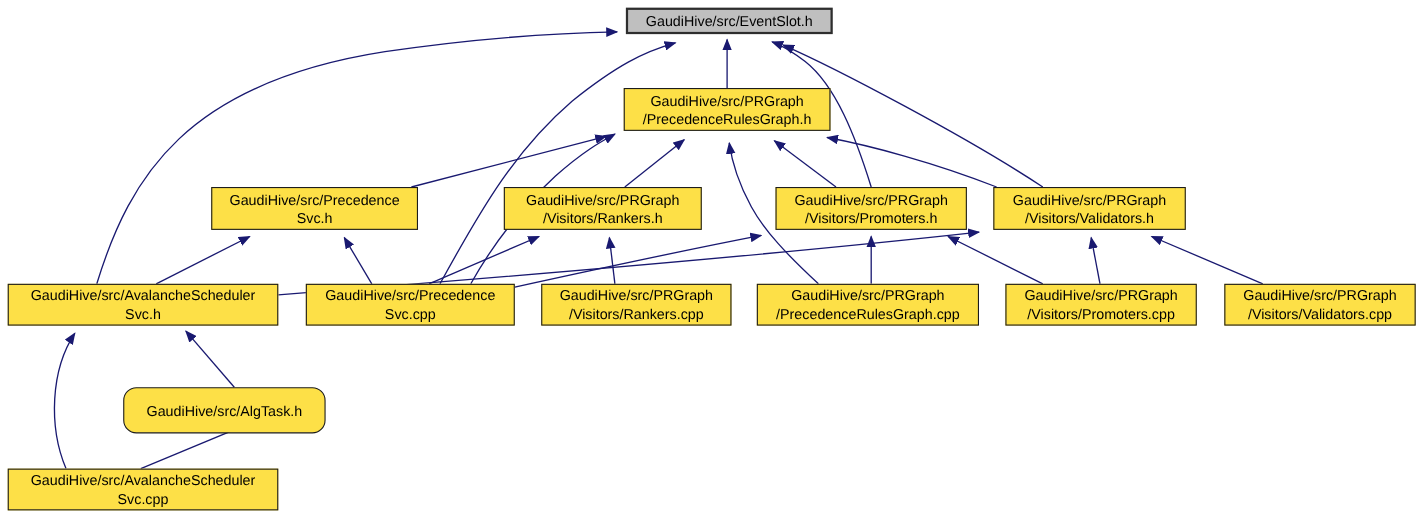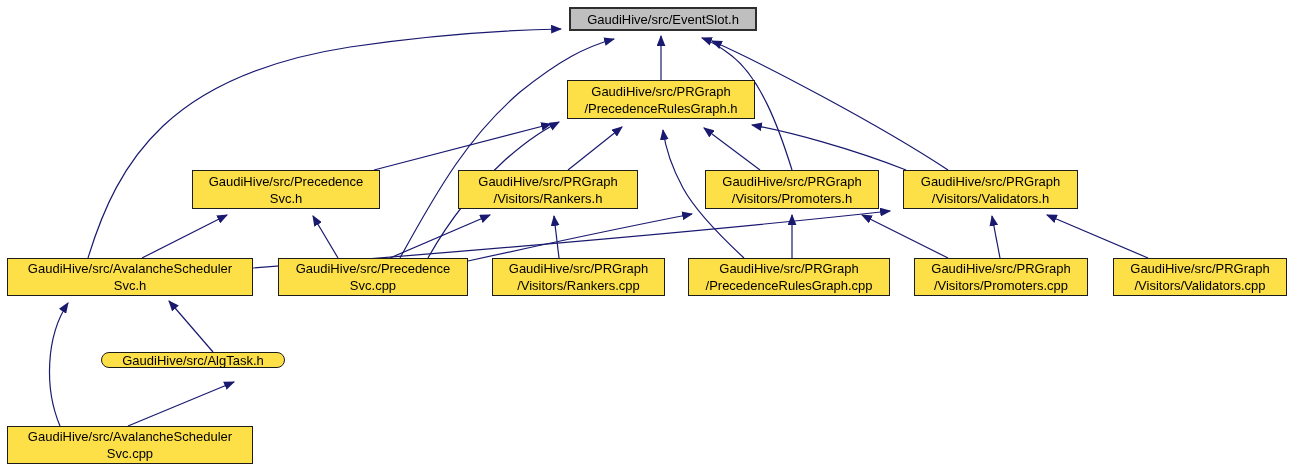--- a/index.html
+++ b/index.html
@@ -102,18 +102,18 @@
 
   <div class="node" style="left:688px;top:258px;width:202px;height:38px;">GaudiHive/src/PRGraph
 /PrecedenceRulesGraph.cpp</div>
 
   <div class="node" style="left:914px;top:258px;width:174px;height:38px;">GaudiHive/src/PRGraph
 /Visitors/Promoters.cpp</div>
 
   <div class="node" style="left:1113px;top:258px;width:174px;height:38px;">GaudiHive/src/PRGraph
 /Visitors/Validators.cpp</div>
 
-  <div class="node" style="left:101px;top:352px;width:184px;height:16px;border-radius:12px;">GaudiHive/src/AlgTask.h</div>
+  <div class="node" style="left:112px;top:352px;width:184px;height:42px;border-radius:12px;">GaudiHive/src/AlgTask.h</div>
 
   <div class="node" style="left:7px;top:426px;width:246px;height:38px;">GaudiHive/src/AvalancheScheduler
 Svc.cpp</div>
 
 </div>
 
 </body></html>

